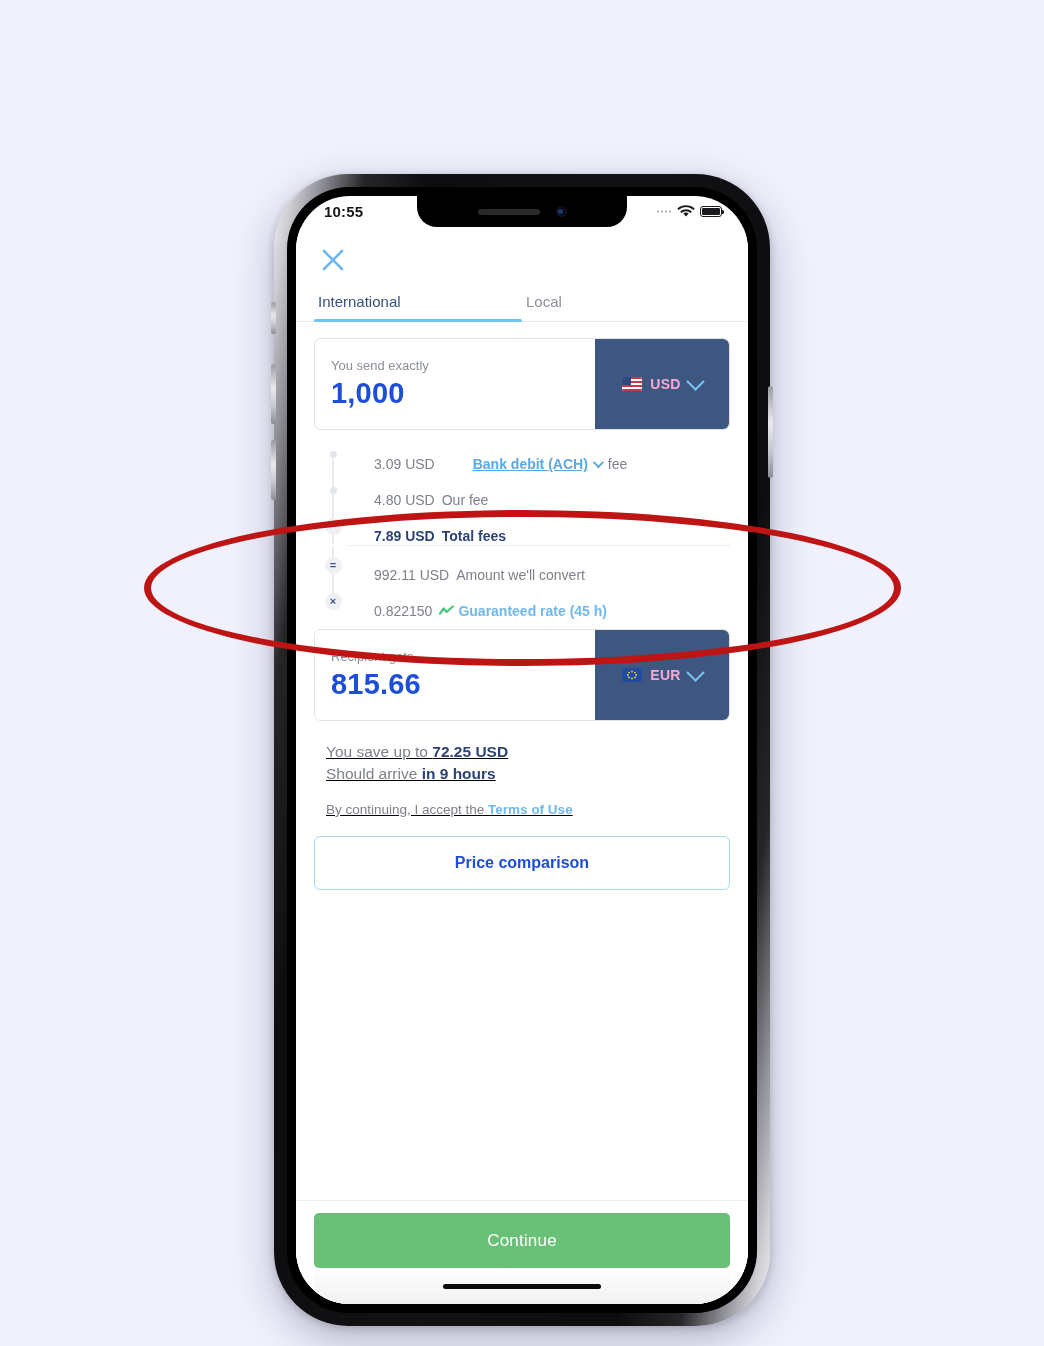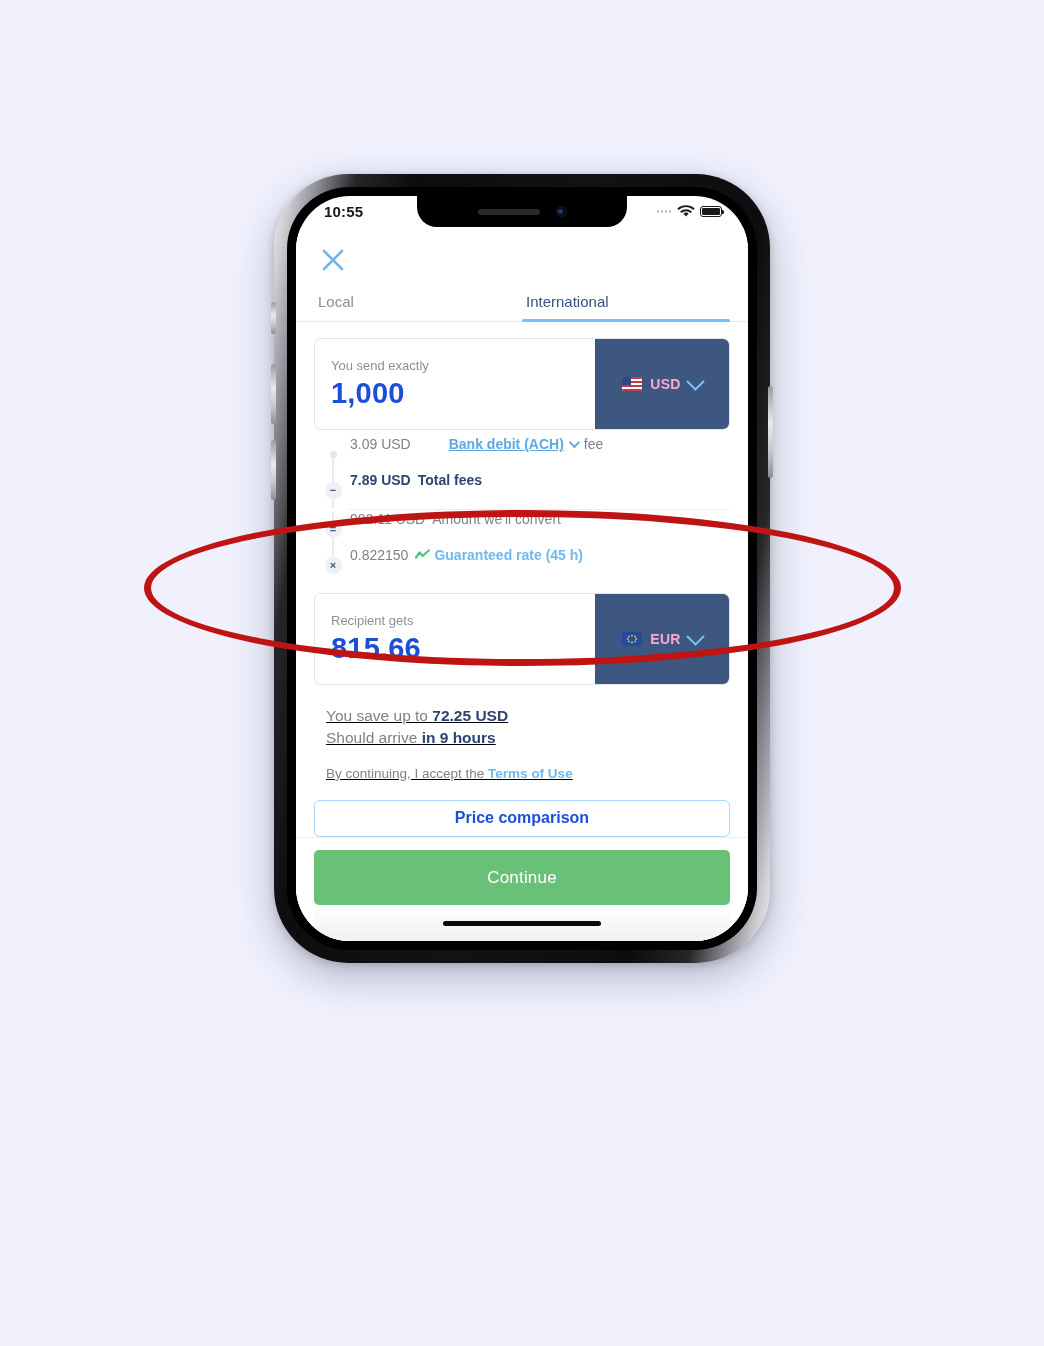--- a/index.html
+++ b/index.html
@@ -12,21 +12,21 @@
     position: relative;
     overflow: hidden;
   }
 
   
   #phone-frame {
     position: absolute;
     left: 274px;
     top: 174px;
     width: 496px;
-    height: 789px;
+    height: 1152px;
     border-radius: 74px;
     background: linear-gradient(100deg,
         #f4f4f6 0%, #cfcfd4 3%, #8f8f97 7%,
         #262629 13%, #0d0d0f 22%,
         #121214 50%,
         #0d0d0f 78%, #262629 87%,
         #8f8f97 93%, #cfcfd4 97%, #f4f4f6 100%);
     box-shadow: 0 14px 40px rgba(40,40,70,.30), 0 2px 8px rgba(0,0,0,.18);
     padding: 13px;
   }
@@ -247,24 +247,25 @@
   
   .flag { width: 20px; height: 14px; border-radius: 2px; overflow: hidden; flex: 0 0 auto; }
 
   
   #fees {
     padding: 6px 0 10px 0;
     position: relative;
   }
   .fee-row {
     display: flex;
-    align-items: flex-start;
+    align-items: flex-end;
     min-height: 36px;
     padding-left: 2px;
     position: relative;
+    gap: 24px;
   }
   .op-col {
     width: 34px;
     flex: 0 0 34px;
     display: flex;
     align-items: center;
     justify-content: center;
     position: relative;
     align-self: stretch;
   }
@@ -464,22 +465,22 @@
 
       <div id="app-body">
 
         <div id="close-row">
           <svg id="close-icon-btn" viewBox="0 0 30 30">
             <path d="M6 6 L24 24 M24 6 L6 24" stroke="#6fb8ef" stroke-width="2.6" stroke-linecap="round" fill="none"></path>
           </svg>
         </div>
 
         <div id="tabs">
+          <div class="tab active">International</div>
           <div class="tab">Local</div>
-          <div class="tab active">International</div>
         </div>
 
         <div id="calc-area">
 
           <div class="amount-card">
             <div class="amount-left">
               <div class="amount-label">You send exactly</div>
               <div class="amount-value">1,000</div>
             </div>
             <div class="currency-btn">
@@ -507,20 +508,29 @@
                 <span class="op-badge dot"></span>
               </div>
               <div class="fee-text">
                 <span class="fee-amt">3.09 USD</span>
                 <span class="link-blue">Bank debit (ACH)</span>
                 <span class="chev-sm"></span>
                 <span class="fee-desc">fee</span>
               </div>
             </div>
 
+            <div class="fee-row">
+              <div class="op-col">
+                <span class="op-badge dot"></span>
+              </div>
+              <div class="fee-text">
+                <span class="fee-amt">4.80 USD</span>
+                <span class="fee-desc">Our fee</span>
+              </div>
+            </div>
 
             <div class="fee-row total">
               <div class="op-col">
                 <span class="op-badge">−</span>
               </div>
               <div class="fee-text">
                 <span class="fee-amt">7.89 USD</span>
                 <span class="fee-desc">Total fees</span>
               </div>
             </div>

